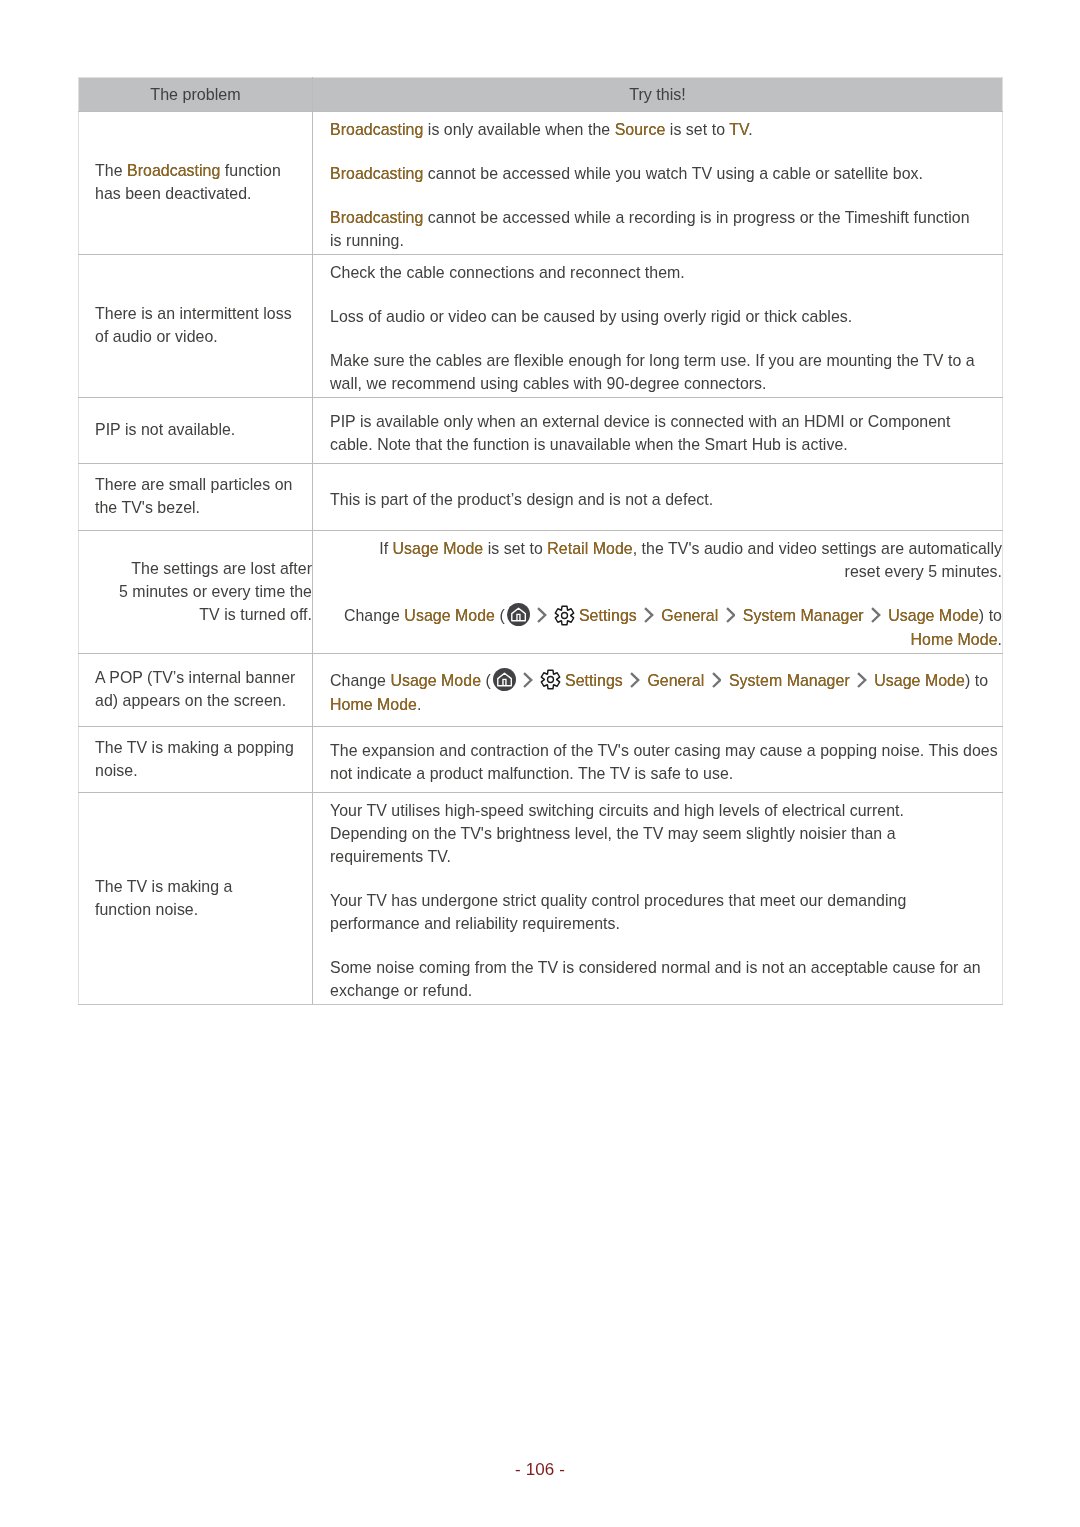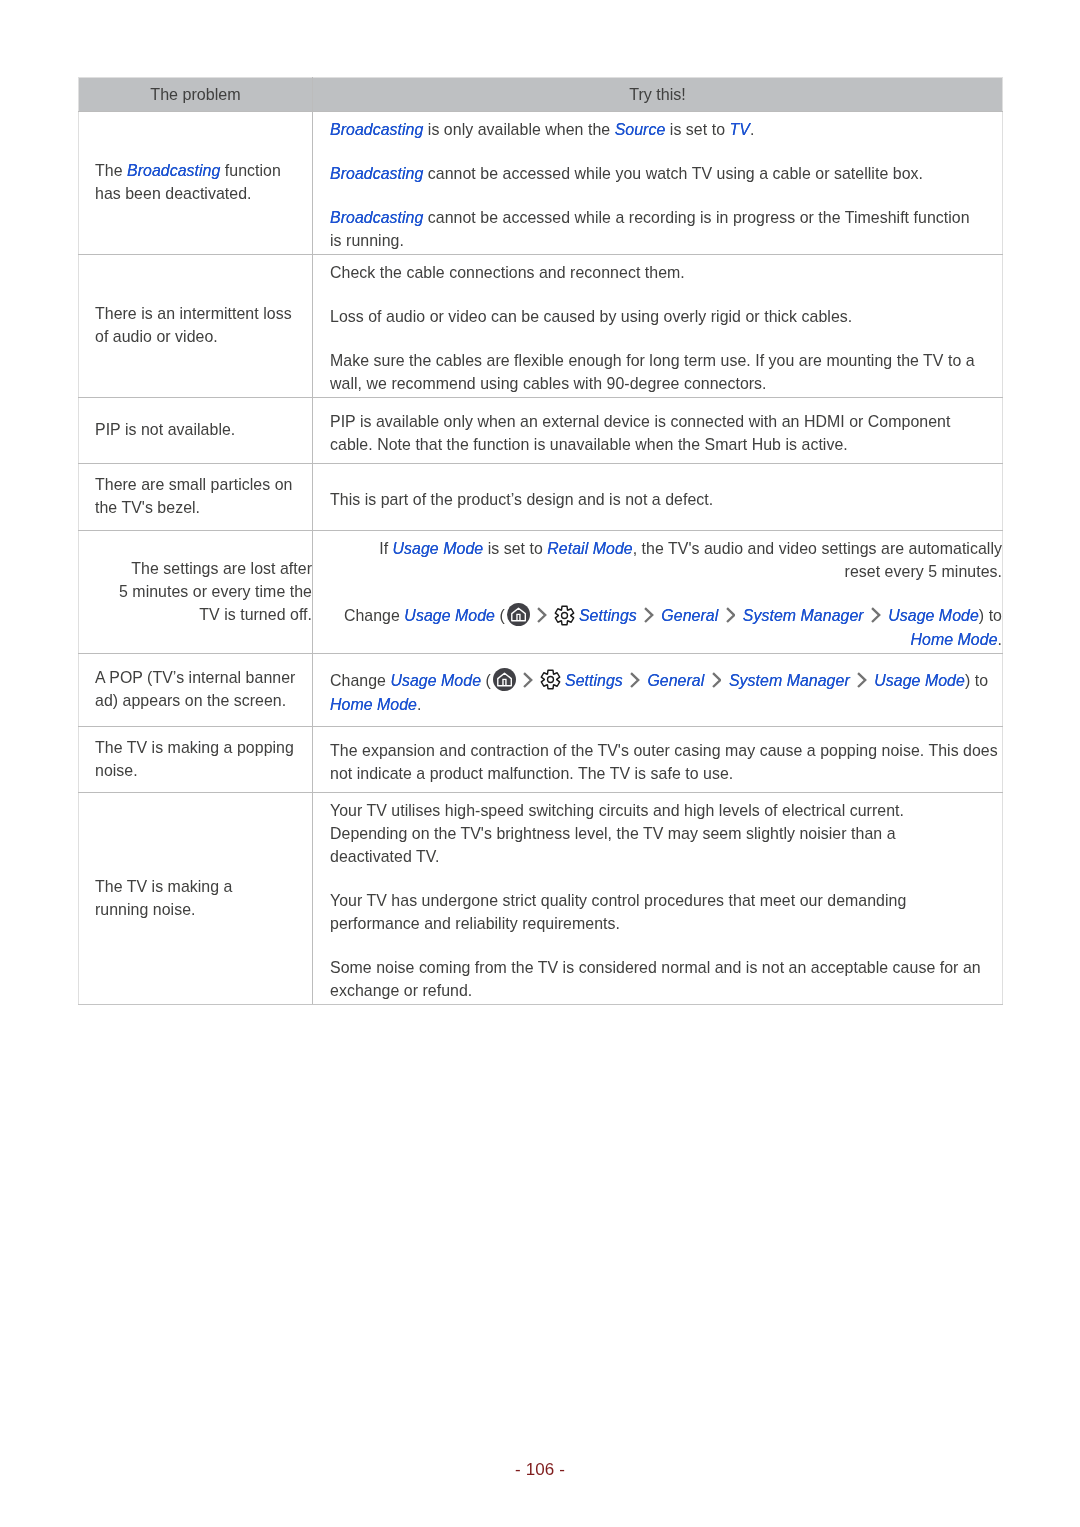--- a/index.html
+++ b/index.html
@@ -46,21 +46,21 @@
     padding: 0;
     text-align: center;
   }
   col.c1 { width: 234px; }
   col.c2 { width: 690px; }
   table.tbl td.prob { padding: 0 0 2px 16px; font-size: 15.9px; color: #40403f; }
   table.tbl td.ans  { padding: 6px 0 2px 17px; font-size: 15.9px; color: #40403f; }
   .par { margin: 0; }
   .ln { display: block; white-space: nowrap; line-height: 23px; letter-spacing: 0.05px; }
   td.ans .par + .par { margin-top: 21px; }
-  .blue { color: #1d4ed8; text-shadow: 0 0 0.32px #0f63a8; font-style: italic; }
+  .blue { color: #a16207; text-shadow: 0 0 0.32px #0f63a8; }
   .ic { display: inline-block; vertical-align: middle; line-height: 0; }
   .ic svg { display: block; }
   .ic-home { width: 23px; height: 23px; margin: 0 0 0 2px; position: relative; top: -2.1px; }
   .ic-gear { width: 21px; height: 21px; margin: 0 3.6px 0 0; position: relative; top: -1.6px; }
   .ic-chev { width: 9.4px; height: 16.1px; margin: 0 7.6px; position: relative; top: -1.7px; }
   .pagenum {
     position: absolute;
     left: 0; right: 0;
     top: 1459px;
     height: 22px;
@@ -228,28 +228,28 @@
             <div class="par">
               <span class="ln"><span>The expansion and contraction of the TV's outer casing may cause a popping noise. This does</span></span>
               <span class="ln"><span>not indicate a product malfunction. The TV is safe to use.</span></span>
             </div>
           </td>
         </tr>
         <tr style="height: 189px;">
           <td class="prob">
             <div class="par">
               <span class="ln"><span>The TV is making a</span></span>
-              <span class="ln"><span>running noise.</span></span>
+              <span class="ln"><span>function noise.</span></span>
             </div>
           </td>
           <td class="ans">
             <div class="par">
               <span class="ln"><span>Your TV utilises high-speed switching circuits and high levels of electrical current.</span></span>
               <span class="ln"><span>Depending on the TV's brightness level, the TV may seem slightly noisier than a</span></span>
-              <span class="ln"><span>deactivated TV.</span></span>
+              <span class="ln"><span>requirements TV.</span></span>
             </div>
             <div class="par">
               <span class="ln"><span>Your TV has undergone strict quality control procedures that meet our demanding</span></span>
               <span class="ln"><span>performance and reliability requirements.</span></span>
             </div>
             <div class="par">
               <span class="ln"><span>Some noise coming from the TV is considered normal and is not an acceptable cause for an</span></span>
               <span class="ln"><span>exchange or refund.</span></span>
             </div>
           </td>

